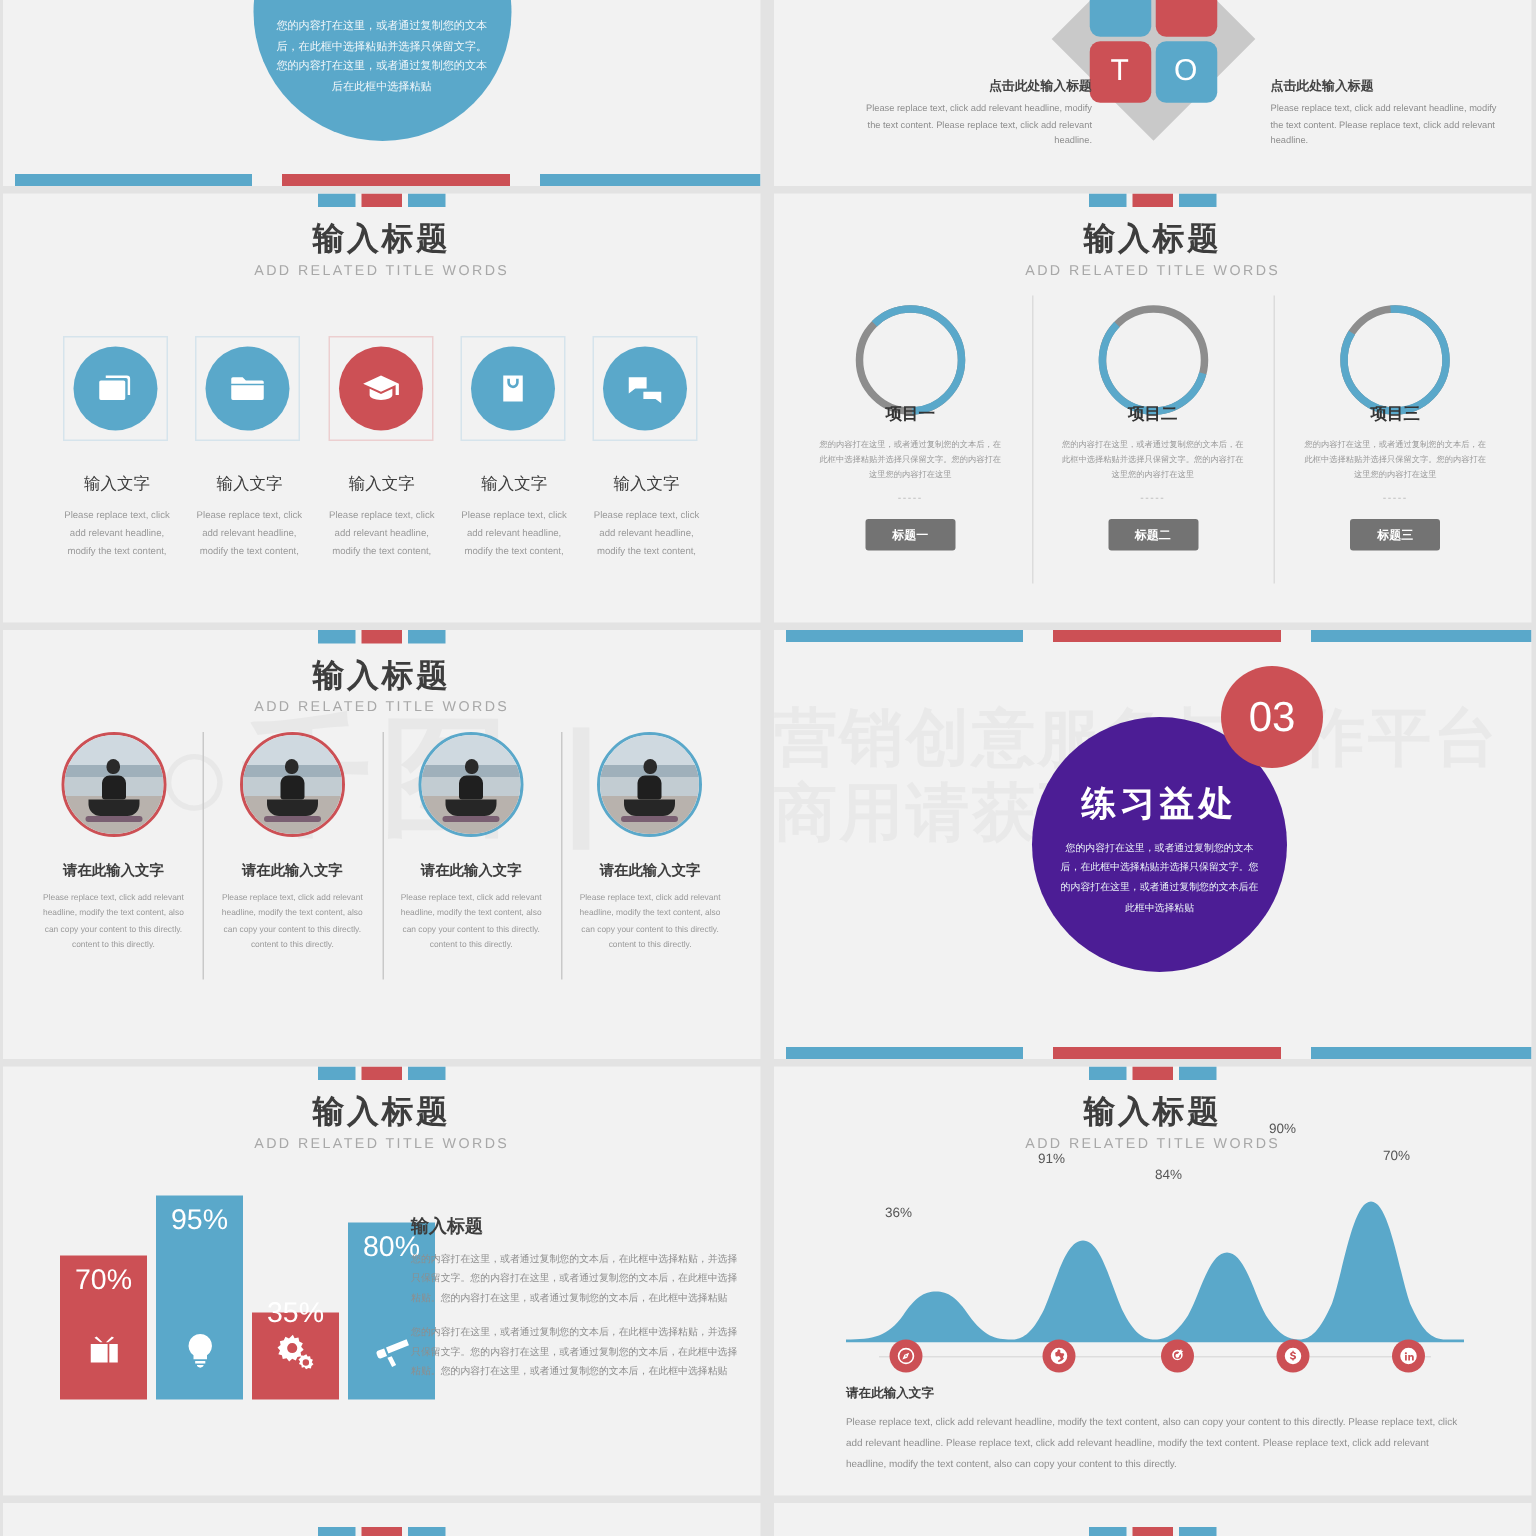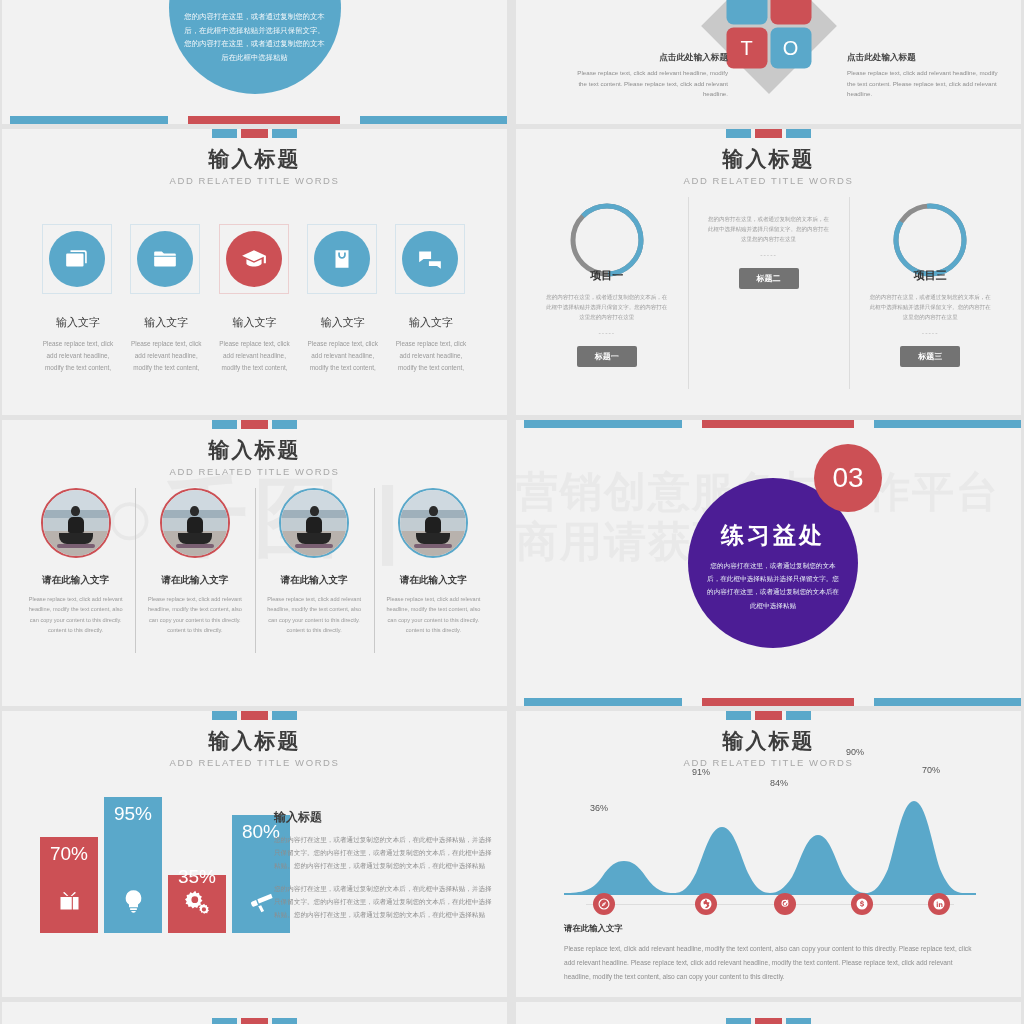--- a/index.html
+++ b/index.html
@@ -282,20 +282,27 @@
             <circle cx="39" cy="39" r="34" fill="none" stroke="#8d8d8d" stroke-width="5"></circle>
             <circle cx="39" cy="39" r="34" fill="none" stroke="#5aa8ca" stroke-width="5" stroke-dasharray="132 214"></circle>
           </svg>
           <span>项目一</span>
         </div>
         <div class="rdesc">您的内容打在这里，或者通过复制您的文本后，在此框中选择粘贴并选择只保留文字。您的内容打在这里您的内容打在这里</div>
         <div class="rdots">-----</div>
         <div class="rbtn">标题一</div>
       </div>
       <div class="rcol">
+        <div class="ring">
+          <svg viewBox="0 0 78 78">
+            <circle cx="39" cy="39" r="34" fill="none" stroke="#8d8d8d" stroke-width="5"></circle>
+            <circle cx="39" cy="39" r="34" fill="none" stroke="#5aa8ca" stroke-width="5" stroke-dasharray="124 214" transform="rotate(150 39 39)"></circle>
+          </svg>
+          <span>项目二</span>
+        </div>
         <div class="rdesc">您的内容打在这里，或者通过复制您的文本后，在此框中选择粘贴并选择只保留文字。您的内容打在这里您的内容打在这里</div>
         <div class="rdots">-----</div>
         <div class="rbtn">标题二</div>
       </div>
       <div class="rcol">
         <div class="ring">
           <svg viewBox="0 0 78 78">
             <circle cx="39" cy="39" r="34" fill="none" stroke="#8d8d8d" stroke-width="5"></circle>
             <circle cx="39" cy="39" r="34" fill="none" stroke="#5aa8ca" stroke-width="5" stroke-dasharray="182 214" transform="rotate(40 39 39)"></circle>
           </svg>

